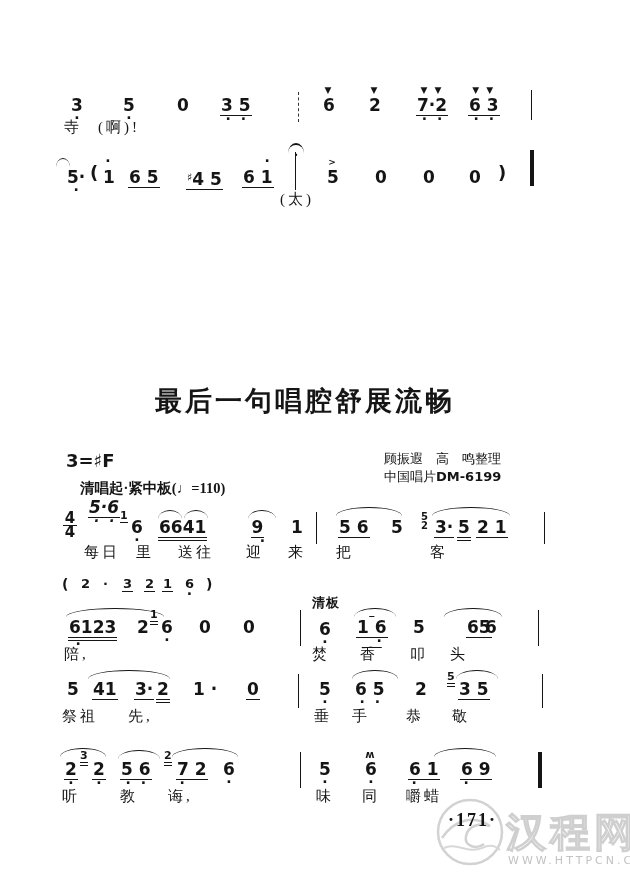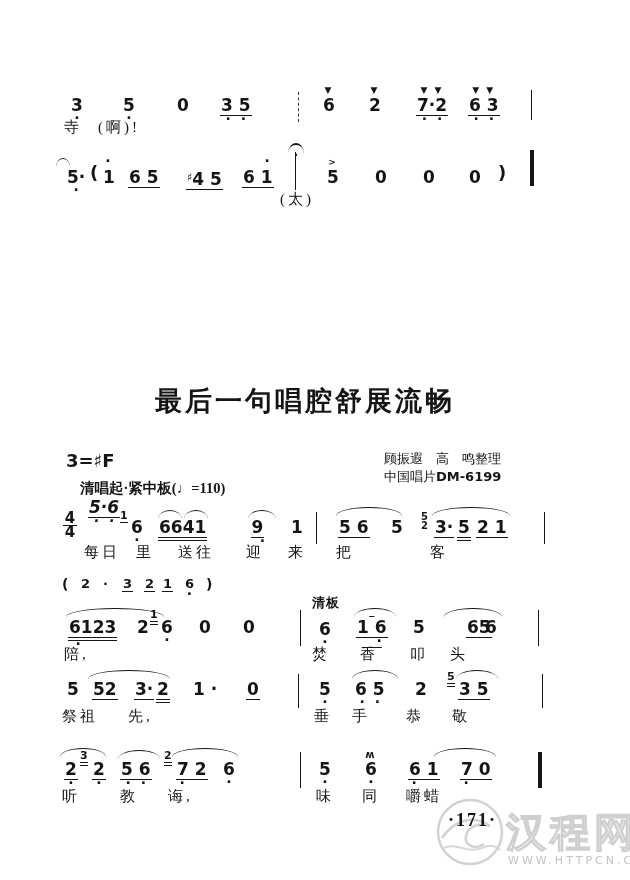--- a/index.html
+++ b/index.html
@@ -150,21 +150,21 @@
       <span class="tok note " style="left: 466px; top: 608px;"><span class="row-a "> </span><span class="dg u1">65</span><span class="row-b"> </span></span>
       <span class="tok note " style="left: 484px; top: 608px;"><span class="row-a "> </span><span class="dg">6</span><span class="row-b"> </span></span>
       <span class="tok bar " style="left: 538px; top: 610px; height: 36px;"></span>
       <span class="tok txt lyr" style="left: 64px; top: 645px;">陪,</span>
       <span class="tok txt lyr" style="left: 312px; top: 645px;">焚</span>
       <span class="tok txt lyr" style="left: 360px; top: 645px;">香</span>
       <span class="tok txt lyr" style="left: 410px; top: 645px;">叩</span>
       <span class="tok txt lyr" style="left: 450px; top: 645px;">头</span>
       <span class="tok note " style="left: 66px; top: 670px;"><span class="row-a "> </span><span class="dg">5</span><span class="row-b"> </span></span>
       <span class="tok slurarc" style="left: 88px; top: 670px; width: 82px;"></span>
-      <span class="tok note " style="left: 92px; top: 670px;"><span class="row-a "> </span><span class="dg u1">52</span><span class="row-b"> </span></span>
+      <span class="tok note " style="left: 92px; top: 670px;"><span class="row-a "> </span><span class="dg u1">41</span><span class="row-b"> </span></span>
       <span class="tok note " style="left: 134px; top: 670px;"><span class="row-a "> </span><span class="dg u1">3·</span><span class="row-b"> </span></span>
       <span class="tok note " style="left: 156px; top: 670px;"><span class="row-a "> </span><span class="dg u2">2</span><span class="row-b"> </span></span>
       <span class="tok note " style="left: 192px; top: 670px;"><span class="row-a "> </span><span class="dg">1 ·</span><span class="row-b"> </span></span>
       <span class="tok note " style="left: 246px; top: 670px;"><span class="row-a "> </span><span class="dg u1">0</span><span class="row-b"> </span></span>
       <span class="tok bar " style="left: 298px; top: 674px; height: 34px;"></span>
       <span class="tok note " style="left: 318px; top: 670px;"><span class="row-a "> </span><span class="dg">5</span><span class="row-b">·</span></span>
       <span class="tok slurarc" style="left: 352px; top: 670px; width: 46px;"></span>
       <span class="tok note " style="left: 354px; top: 670px;"><span class="row-a "> </span><span class="dg">6 5</span><span class="row-b">·  ·</span></span>
       <span class="tok note " style="left: 414px; top: 670px;"><span class="row-a "> </span><span class="dg">2</span><span class="row-b"> </span></span>
       <span class="tok note gr" style="left: 447px; top: 663px;"><span class="row-a "> </span><span class="dg u2">5</span><span class="row-b"> </span></span>
@@ -185,21 +185,21 @@
       <span class="tok note " style="left: 120px; top: 750px;"><span class="row-a "> </span><span class="dg u1">5 6</span><span class="row-b">·  ·</span></span>
       <span class="tok note gr" style="left: 164px; top: 742px;"><span class="row-a "> </span><span class="dg u2">2</span><span class="row-b"> </span></span>
       <span class="tok slurarc" style="left: 172px; top: 748px; width: 66px;"></span>
       <span class="tok note " style="left: 176px; top: 750px;"><span class="row-a "> </span><span class="dg u1">7 2</span><span class="row-b">·    </span></span>
       <span class="tok note " style="left: 222px; top: 750px;"><span class="row-a "> </span><span class="dg">6</span><span class="row-b">·</span></span>
       <span class="tok bar " style="left: 300px; top: 752px; height: 36px;"></span>
       <span class="tok note " style="left: 318px; top: 750px;"><span class="row-a "> </span><span class="dg">5</span><span class="row-b">·</span></span>
       <span class="tok note " style="left: 364px; top: 750px;"><span class="row-a a-orn">ʍ</span><span class="dg">6</span><span class="row-b">·</span></span>
       <span class="tok note " style="left: 408px; top: 750px;"><span class="row-a "> </span><span class="dg u1">6 1</span><span class="row-b">·    </span></span>
       <span class="tok slurarc" style="left: 434px; top: 748px; width: 62px;"></span>
-      <span class="tok note " style="left: 460px; top: 750px;"><span class="row-a "> </span><span class="dg u1">7 0</span><span class="row-b">·    </span></span>
+      <span class="tok note " style="left: 460px; top: 750px;"><span class="row-a "> </span><span class="dg u1">6 9</span><span class="row-b">·    </span></span>
       <span class="tok bar thick" style="left: 538px; top: 752px; height: 36px;"></span>
       <span class="tok txt lyr" style="left: 62px; top: 787px;">听</span>
       <span class="tok txt lyr" style="left: 120px; top: 787px;">教</span>
       <span class="tok txt lyr" style="left: 168px; top: 787px;">诲,</span>
       <span class="tok txt lyr" style="left: 316px; top: 787px;">味</span>
       <span class="tok txt lyr" style="left: 362px; top: 787px;">同</span>
       <span class="tok txt lyr" style="left: 406px; top: 787px;">嚼蜡</span>
     </div>
 
 

